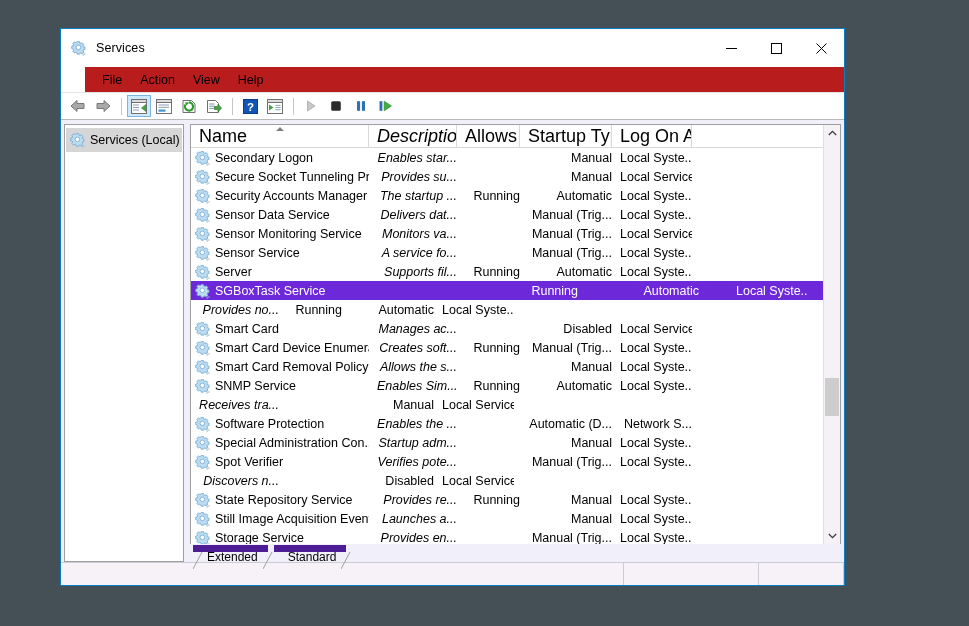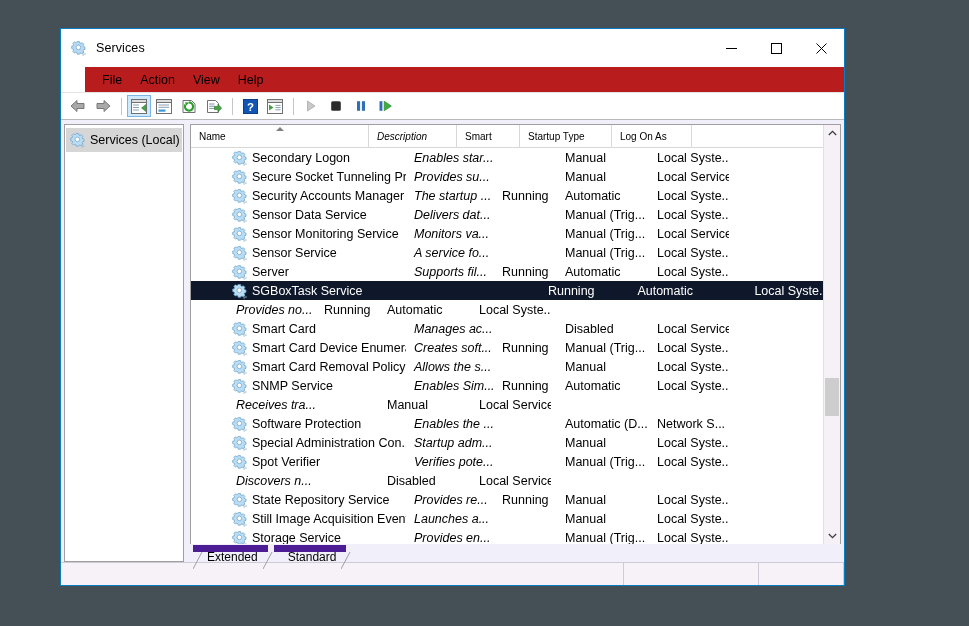--- a/index.html
+++ b/index.html
@@ -16,20 +16,21 @@
     position: absolute;
     left: 60px;
     top: 28px;
     width: 785px;
     height: 558px;
     background: #ffffff;
     border: 1px solid #0a7cc1;
     box-sizing: border-box;
     display: flex;
     flex-direction: column;
+    text-align: right;
   }
 
   
   .titlebar {
     height: 38px;
     min-height: 38px;
     background: #ffffff;
     display: flex;
     align-items: center;
     position: relative;
@@ -174,21 +175,21 @@
   
   .hdr {
     height: 22px;
     min-height: 22px;
     display: flex;
     background: #ffffff;
     border-bottom: 1px solid #d8d8d8;
     position: relative;
   }
   .hcell {
-    font-size: 10px;
+    font-size: 18px;
     color: #000;
     display: flex;
     align-items: center;
     padding-left: 8px;
     border-right: 1px solid #d8d8d8;
     box-sizing: border-box;
     position: relative;
     overflow: hidden;
     white-space: nowrap;
   }
@@ -215,23 +216,22 @@
   
   .rows {
     flex: 1;
     overflow: hidden;
   }
   .row {
     height: 19px;
     display: flex;
     align-items: center;
     white-space: nowrap;
-    padding-left: 37px;
-  }
-  .row.selected { background: #0f172a; gap: 29px; }
+  }
+  .row.selected { background: #6d28d9; gap: 29px; }
   .row.selected .cell { color: #ffffff; }
   .cell {
     font-size: 12.5px;
     color: #000;
     padding-left: 8px;
     box-sizing: border-box;
     overflow: hidden;
     white-space: nowrap;
     text-overflow: clip;
   }
@@ -484,21 +484,21 @@
     </div>
 
     <div class="listwrap">
       <div class="listpane">
         <div class="listinner">
           <div class="listcols">
 
             <div class="hdr">
               <div class="hcell c-name sorted">Name</div>
               <div class="hcell c-desc">Description</div>
-              <div class="hcell c-status">Smart</div>
+              <div class="hcell c-status">Allows</div>
               <div class="hcell c-start">Startup Type</div>
               <div class="hcell c-logon">Log On As</div>
               <div class="hcell hfill"></div>
             </div>
 
             <div class="rows" id="rows">
                 <div class="row">
                   <div class="cell namecell c-name">
                     <span class="gicon"><svg width="16" height="16" viewBox="0 0 16 16">
   <g fill="#bcdcf2" stroke="#6fa8d0" stroke-width="0.8">

